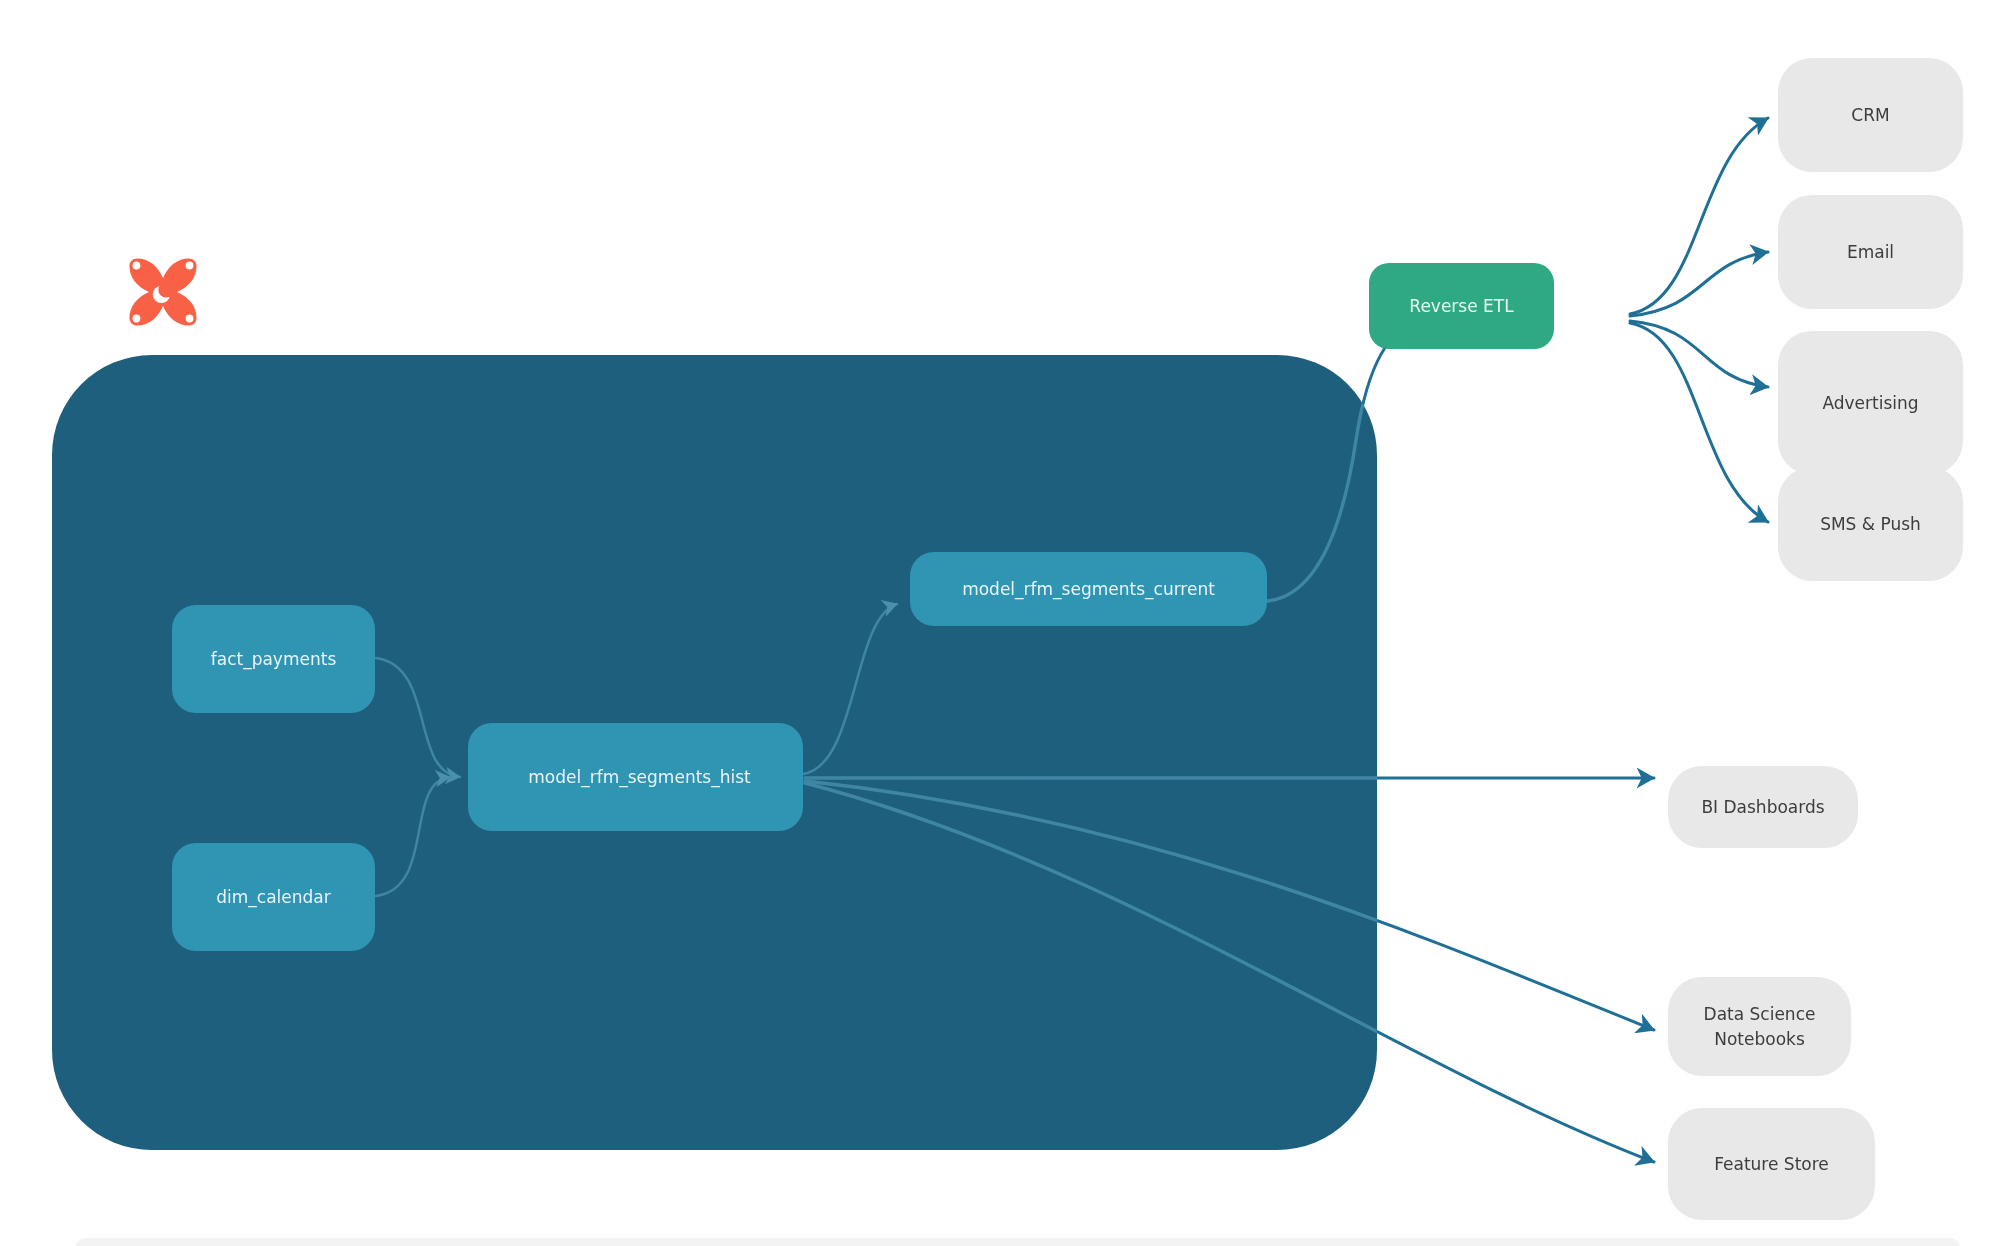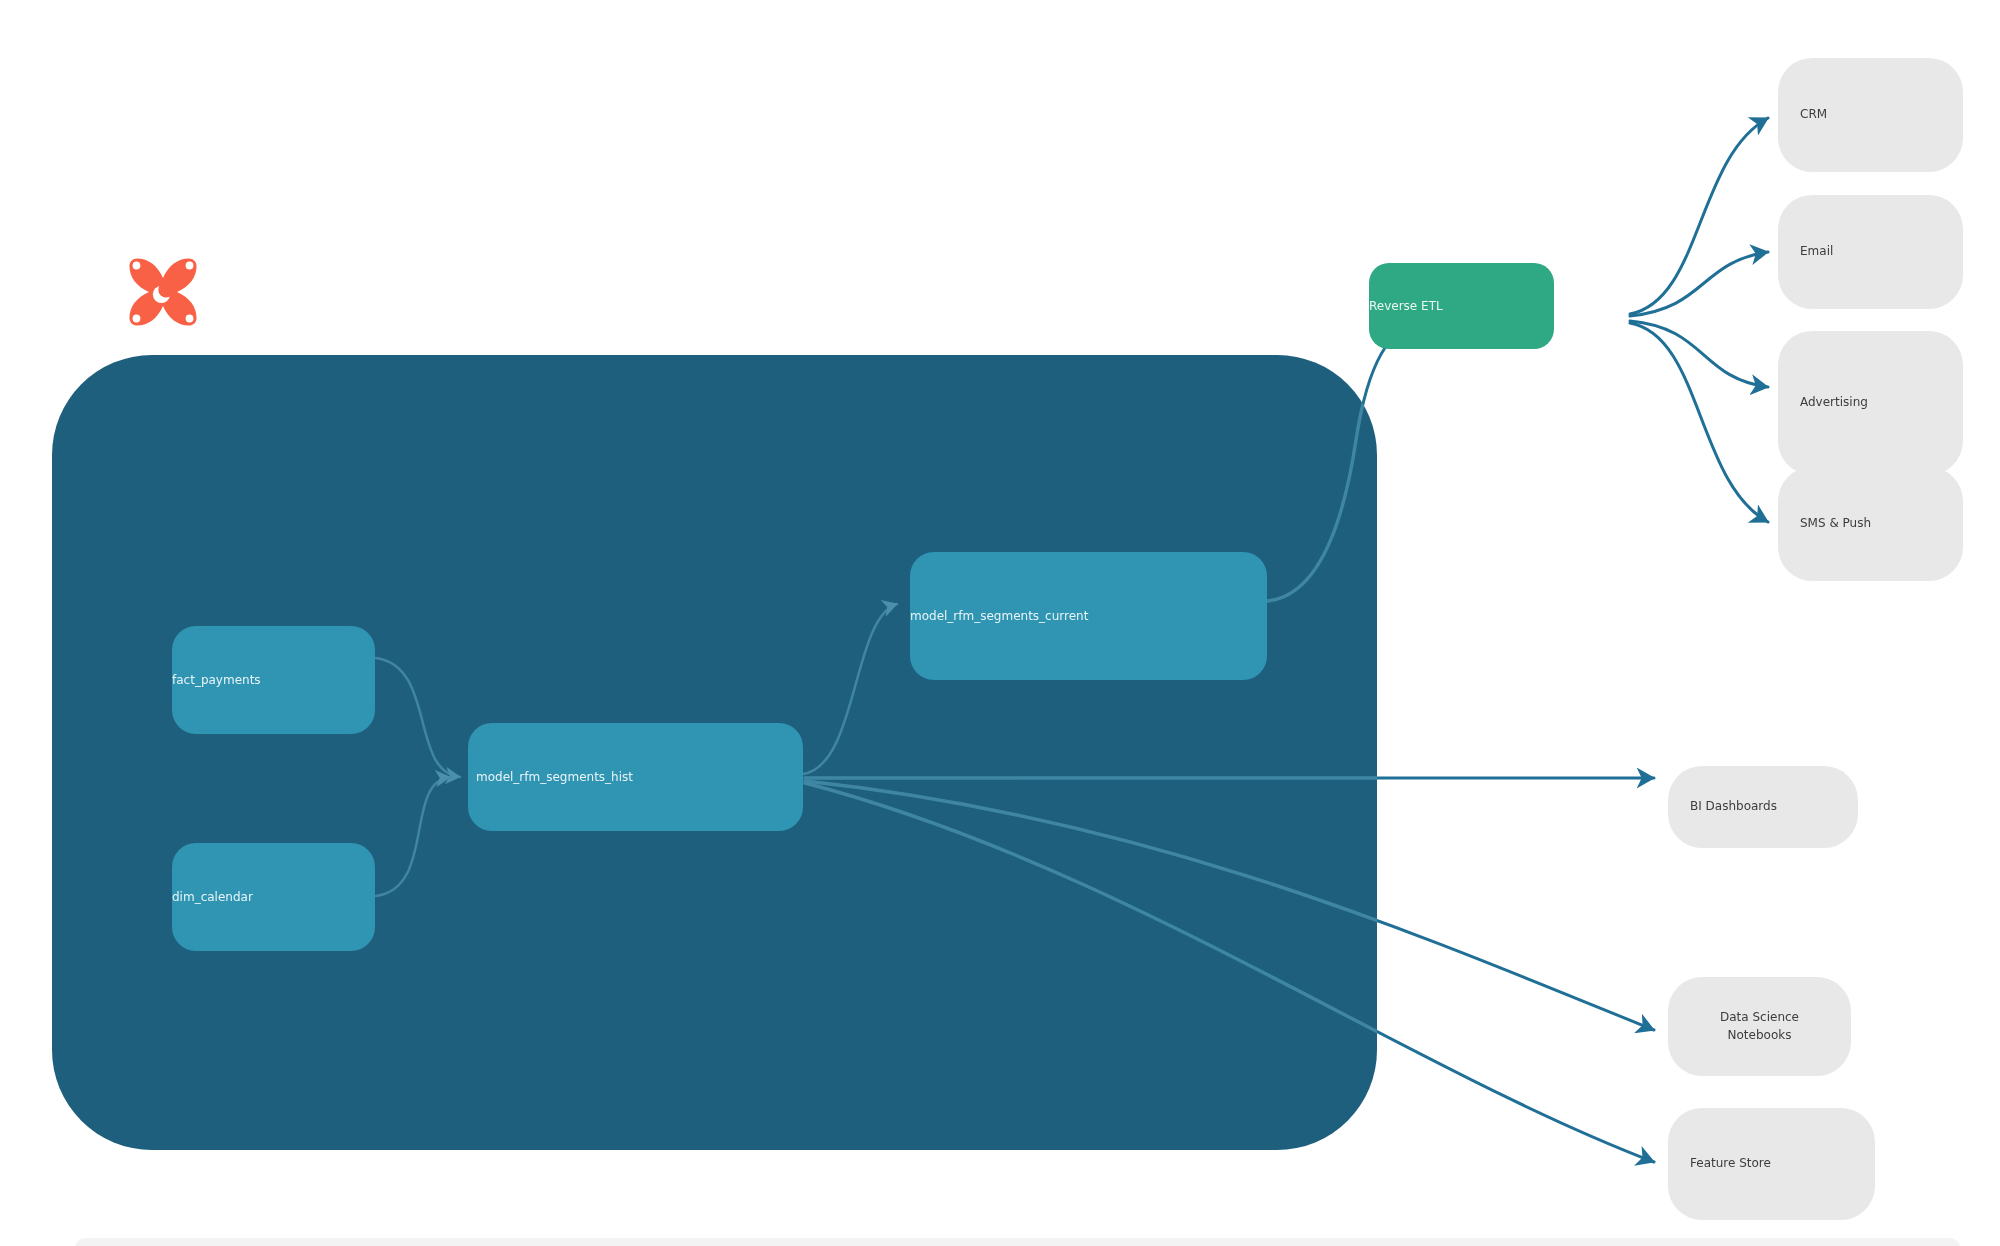--- a/index.html
+++ b/index.html
@@ -34,48 +34,48 @@
     width: 2000px;
     height: 1246px;
     pointer-events: none;
   }
 
   
   .node {
     position: absolute;
     display: flex;
     align-items: center;
-    justify-content: flex-start;
+    justify-content: center;
     text-align: center;
     box-sizing: border-box;
-    font-size: 12px;
+    font-size: 17px;
   }
   .model-node {
     background: #3095b3;
     color: #e8f4f8;
     border-radius: 24px;
   }
   .green-node {
     background: #2fa884;
     color: #ecf8f2;
     border-radius: 20px;
   }
   .dest-node {
     background: #e8e8e8;
     color: #3d3d3d;
     border-radius: 34px;
     line-height: 1.45;
     padding: 0 22px;
   }
 
   
-  .n-fact      { left: 172px;  top: 626px;  width: 203px; height: 108px; }
+  .n-fact      { left: 172px;  top: 605px;  width: 203px; height: 108px; }
   .n-dim       { left: 172px;  top: 843px;  width: 203px; height: 108px; }
   .n-hist      { left: 468px;  top: 723px;  width: 335px; height: 108px; padding-left: 8px; }
-  .n-current   { left: 910px;  top: 552px;  width: 357px; height: 128px; }
+  .n-current   { left: 910px;  top: 552px;  width: 357px; height: 74px; }
   .n-reverse   { left: 1369px; top: 263px;  width: 185px; height: 86px; }
   .n-crm       { left: 1778px; top: 58px;   width: 185px; height: 114px; }
   .n-email     { left: 1778px; top: 195px;  width: 185px; height: 114px; }
   .n-adv       { left: 1778px; top: 331px;  width: 185px; height: 144px; }
   .n-sms       { left: 1778px; top: 467px;  width: 185px; height: 114px; }
   .n-bi        { left: 1668px; top: 766px;  width: 190px; height: 82px; }
   .n-dsn       { left: 1668px; top: 977px;  width: 183px; height: 99px; }
   .n-fs        { left: 1668px; top: 1108px; width: 207px; height: 112px; }
 
   

